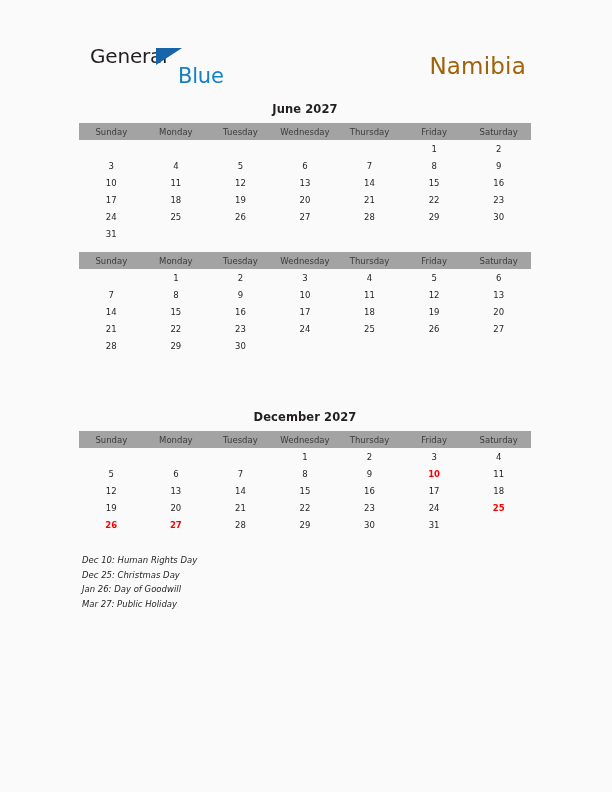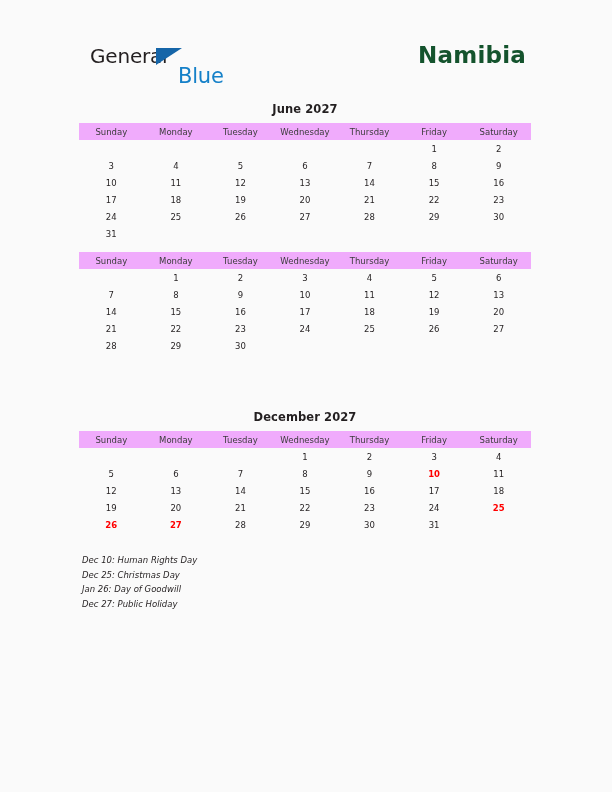--- a/index.html
+++ b/index.html
@@ -59,25 +59,25 @@
     font-weight: 400;
     letter-spacing: -0.2px;
     color: #1580c8;
     font-family: "DejaVu Sans", sans-serif;
     margin-left: 48px;
   }
 
   #country-title {
     position: absolute;
     right: 86px;
-    top: 42px;
+    top: 53px;
     font-size: 23px;
-    font-weight: 700;
+    font-weight: 400;
     letter-spacing: 0.2px;
-    color: #14532d;
+    color: #a16207;
     font-family: "DejaVu Sans", sans-serif;
     white-space: nowrap;
   }
 
   
   .month-block {
     position: absolute;
     left: 79px;
     width: 452px;
   }
@@ -94,21 +94,21 @@
     padding-bottom: 7px;
     font-family: "DejaVu Sans", sans-serif;
   }
 
   table.month-grid {
     width: 452px;
     border-collapse: collapse;
     table-layout: fixed;
   }
   table.month-grid thead tr {
-    background: #f0abfc;
+    background: #a3a3a3;
   }
   table.month-grid th {
     font-size: 8.5px;
     font-weight: 400;
     color: #3b3b3b;
     height: 17px;
     text-align: center;
     vertical-align: middle;
     padding: 0;
     font-family: "DejaVu Sans", sans-serif;
@@ -359,14 +359,14 @@
           <td class="empty"></td>
         </tr>
       </tbody>
   </table>
 </div>
 
 <div id="holiday-legend">
   <div class="legend-line">Dec 10: Human Rights Day</div>
   <div class="legend-line">Dec 25: Christmas Day</div>
   <div class="legend-line">Jan 26: Day of Goodwill</div>
-  <div class="legend-line">Dec 27: Public Holiday</div>
+  <div class="legend-line">Mar 27: Public Holiday</div>
 </div>
 
 </body></html>

